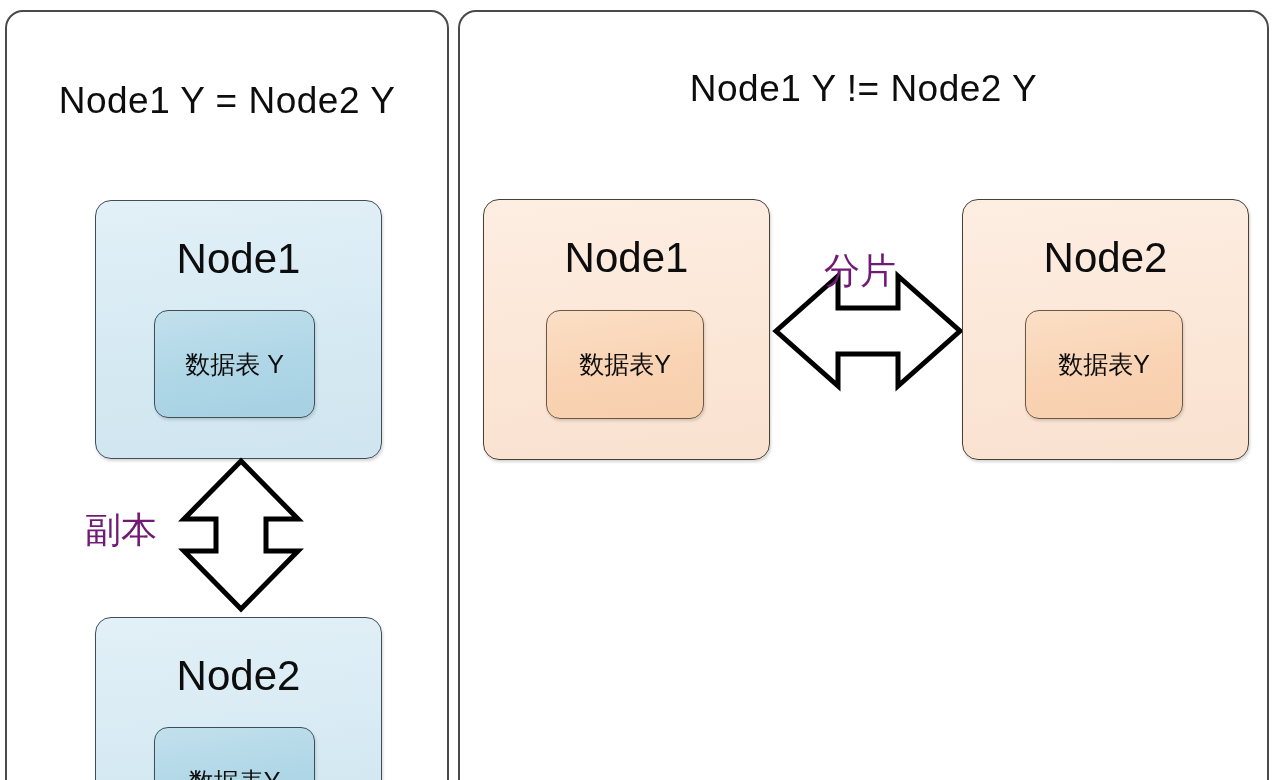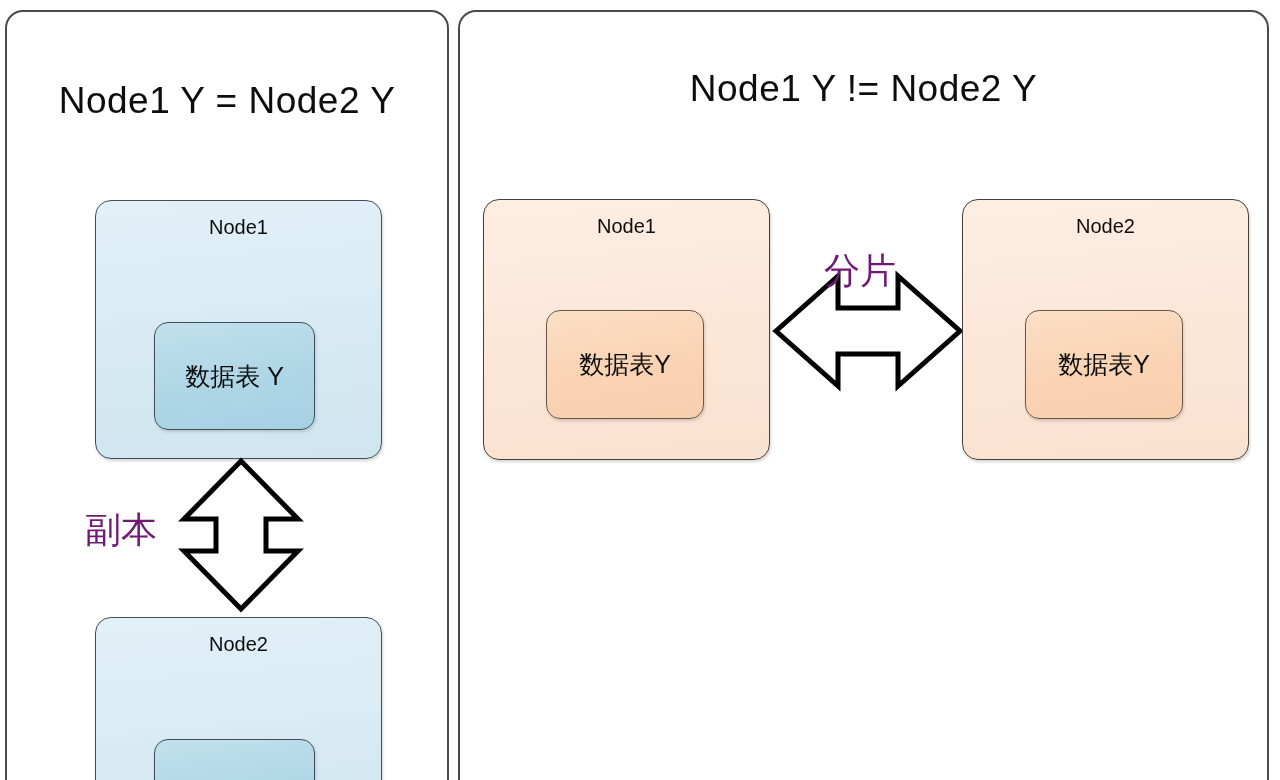--- a/index.html
+++ b/index.html
@@ -70,43 +70,42 @@
   }
   .node-card.blue {
     background: linear-gradient(175deg, #e2f0f7 0%, #d5e9f2 60%, #cfe5ef 100%);
     border-color: #3f4e59;
   }
   .node-card.orange {
     background: linear-gradient(175deg, #fdeee2 0%, #fbe6d6 60%, #f9e1cf 100%);
     border-color: #4a3f36;
   }
   .node-title {
-    font-size: 20px;
+    font-size: 42px;
     line-height: 1;
-    margin-top: 16px;
+    margin-top: 37px;
     color: #0d0d0d;
     white-space: nowrap;
   }
   .table-box {
     position: absolute;
     box-sizing: border-box;
     border-radius: 14px;
     border: 1.6px solid #3b4a55;
     display: flex;
     align-items: center;
     justify-content: center;
     font-size: 25px;
     color: #0d0d0d;
     white-space: nowrap;
     box-shadow: 1px 2px 3px rgba(0,0,0,0.14);
   }
   .table-box.blue {
     background: linear-gradient(170deg, #c2e0ec 0%, #aed6e6 55%, #a6d1e3 100%);
     border-color: #3f4e59;
-    margin-top: 12px;
   }
   .table-box.orange {
     background: linear-gradient(170deg, #fbdfc6 0%, #f9d3b3 55%, #f7cfad 100%);
     border-color: #6a5748;
   }
 
   
   #node-l1 { left: 95px; top: 200px; width: 287px; height: 259px; }
   #node-l1 .table-box { left: 58px; top: 109px; width: 161px; height: 108px; }
   #node-l2 { left: 95px; top: 617px; width: 287px; height: 259px; }

